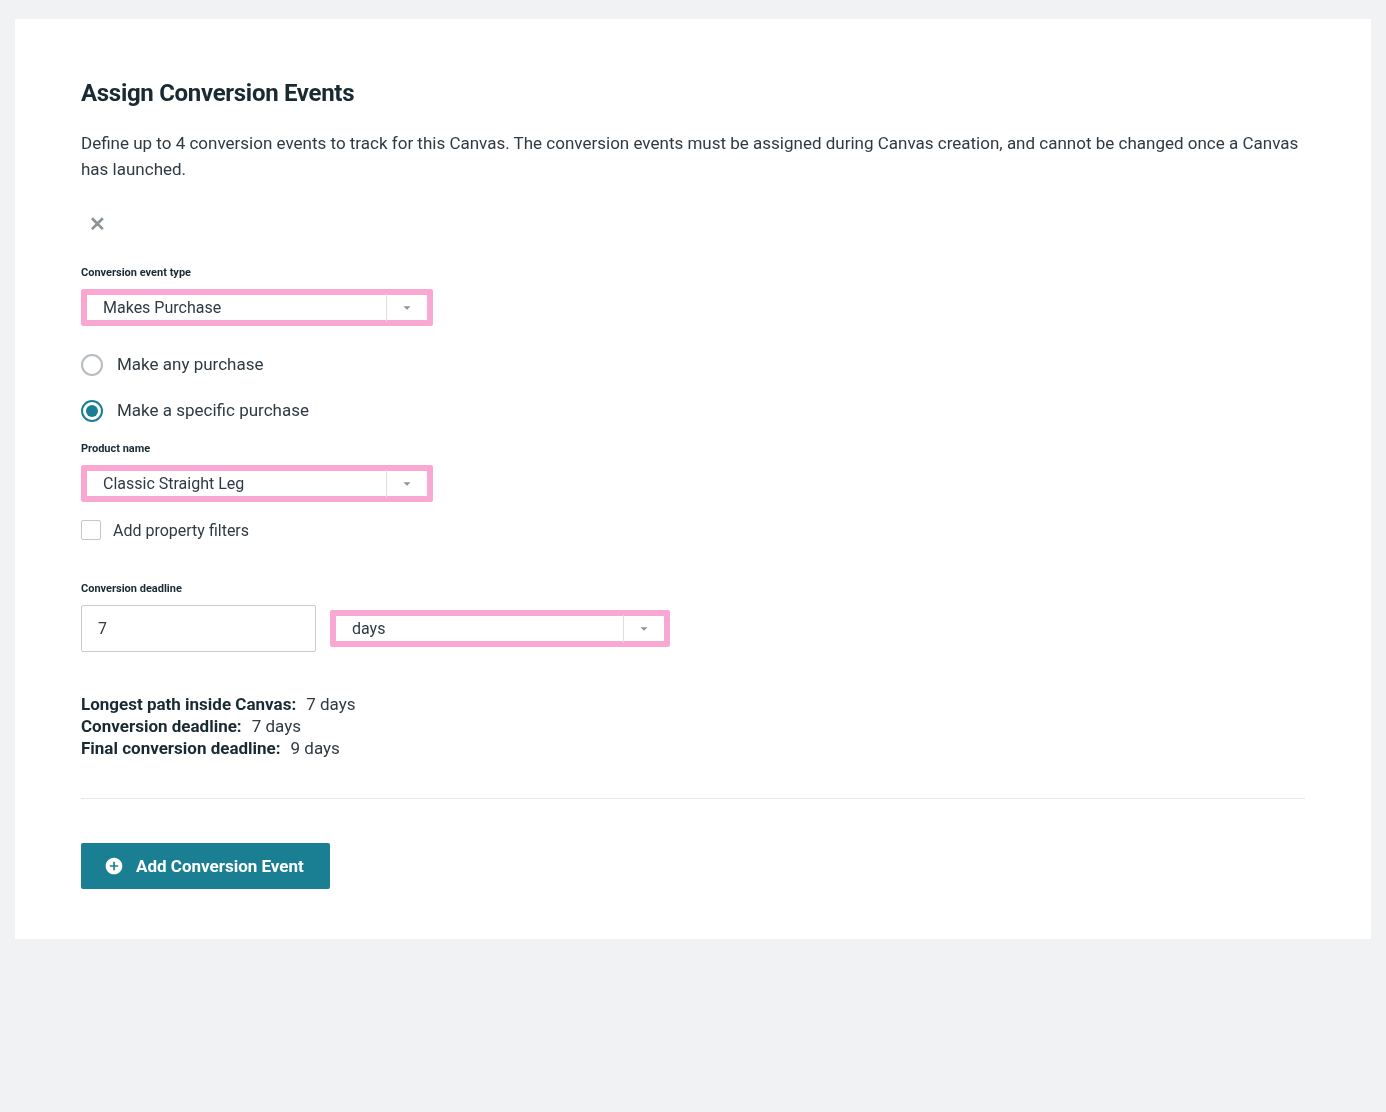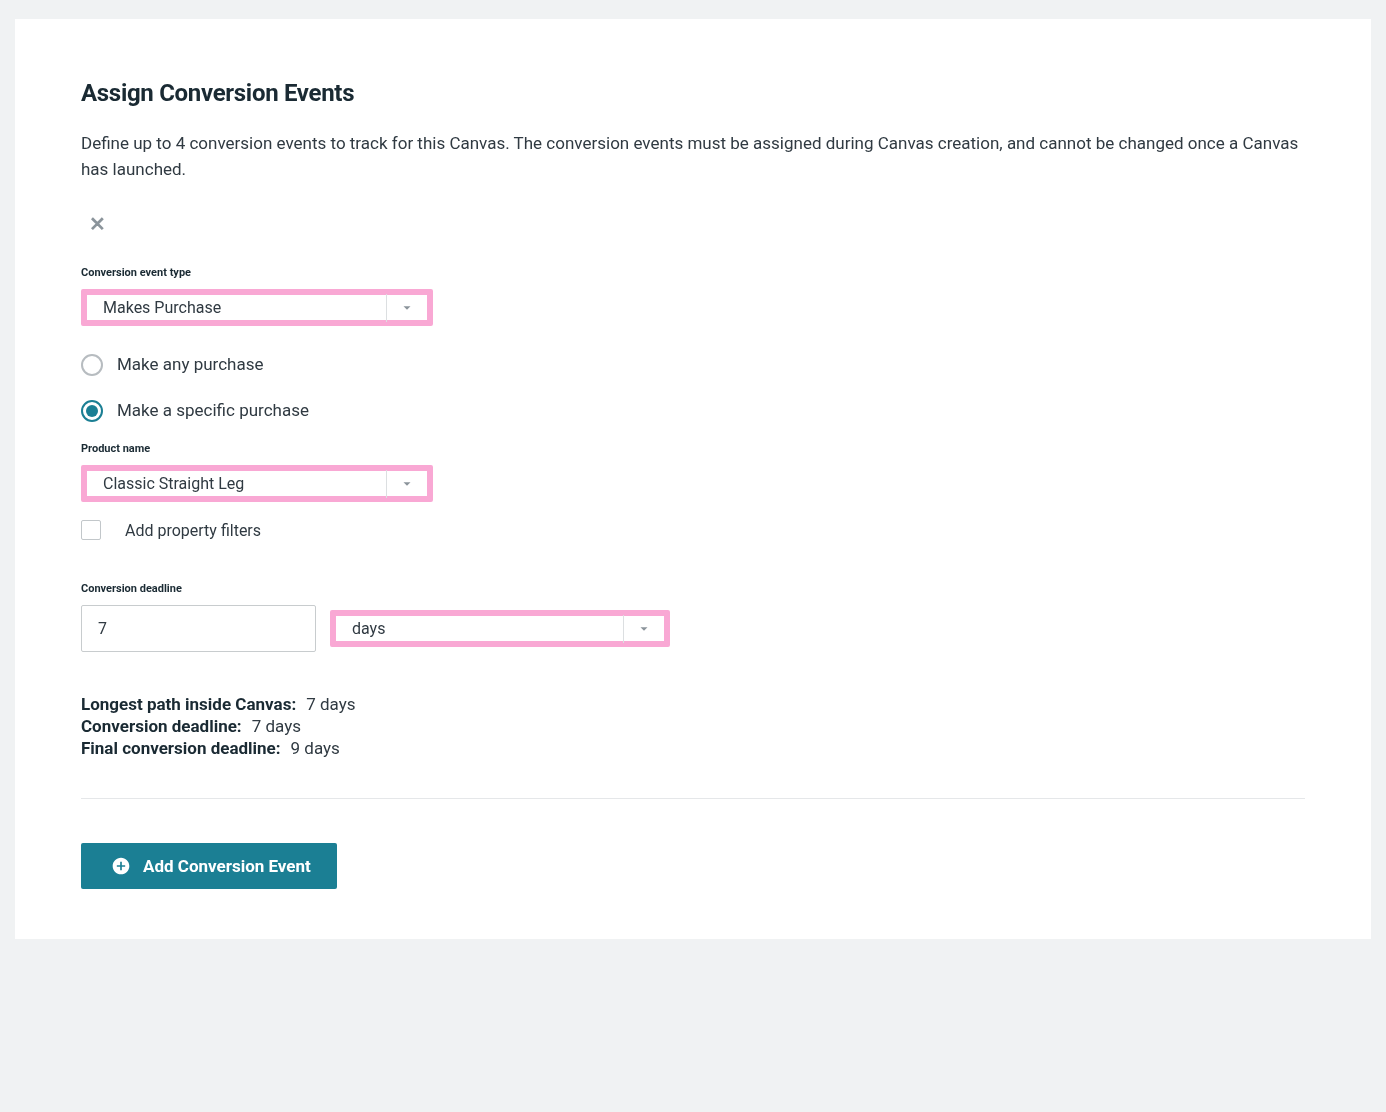--- a/index.html
+++ b/index.html
@@ -133,21 +133,20 @@
       color: #303a42;
     }
     .product-section {
       margin-top: 20px;
     }
     .checkbox-row {
       display: flex;
       align-items: center;
       margin-top: 18px;
       cursor: pointer;
-      gap: 12px;
     }
     .checkbox-box {
       width: 20px;
       height: 20px;
       border: 1.5px solid #c2c7ca;
       border-radius: 2px;
       margin-right: 12px;
       flex-shrink: 0;
     }
     .checkbox-label {
@@ -203,21 +202,21 @@
       margin-top: 40px;
       margin-bottom: 44px;
     }
     .add-btn {
       display: inline-flex;
       align-items: center;
       background: #1b7f94;
       color: #fff;
       border: none;
       height: 46px;
-      padding: 0 26px 0 30px;
+      padding: 0 26px 0 23px;
       font-size: 17px;
       font-weight: 700;
       border-radius: 2px;
       cursor: pointer;
       font-family: inherit;
     }
     .add-btn svg {
       width: 20px;
       height: 20px;
       margin-right: 12px;

